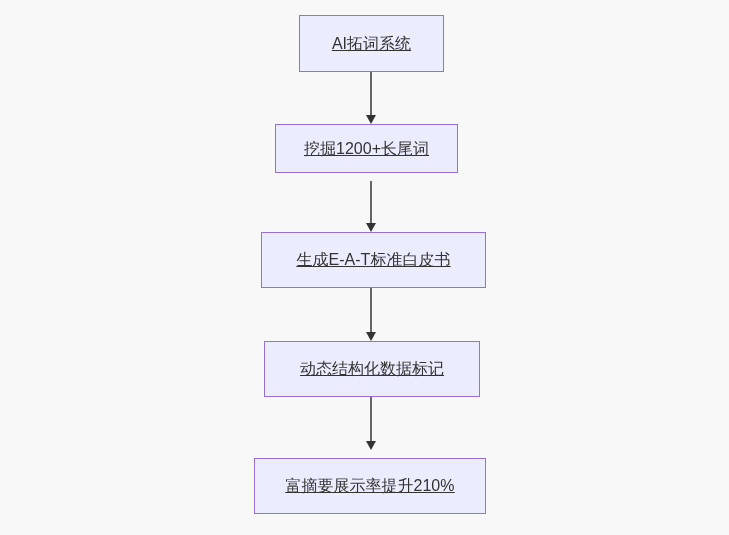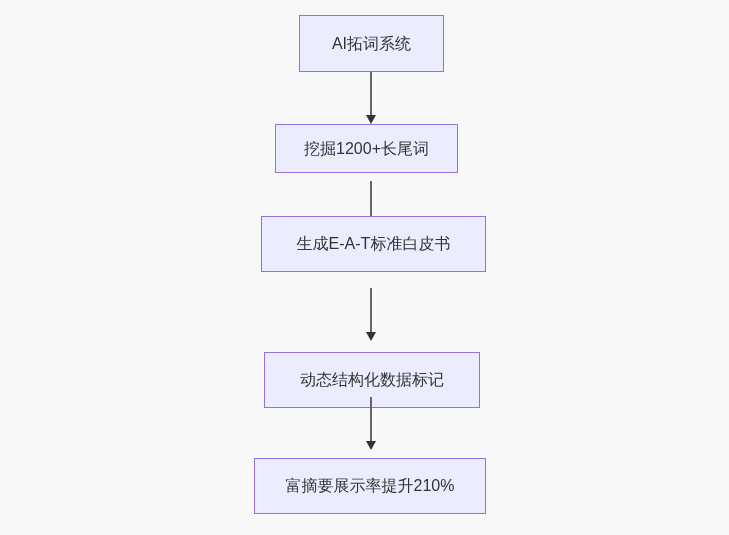--- a/index.html
+++ b/index.html
@@ -3,21 +3,21 @@
 <meta charset="utf-8">
 <style>
   :root{
     --background:#f8f8f8;
     --node_fill:#ececff;
     --node_border:#9370db;
     --arrow:#666666;
     --arrow_head:#333333;
     --text:#333333;
   }
-  *{box-sizing:border-box;margin:0;padding:0;}
+  *{box-sizing:border-box;margin:0;padding:0;text-decoration:underline;}
   html,body{width:729px;height:535px;}
   body{
     background:var(--background);
     font-family:"Liberation Sans","DejaVu Sans",sans-serif;
   }
   .canvas{
     position:relative;
     width:729px;
     height:535px;
     background:var(--background);
@@ -74,30 +74,30 @@
 
   <div class="node" style="left:275px;top:124px;width:183px;height:49px">
     <span class="node-label">挖掘1200+长尾词</span>
   </div>
 
   <div class="arrow" style="left:365px;top:181px;height:51px">
     <div class="shaft"></div>
     <div class="head"></div>
   </div>
 
-  <div class="node" style="left:261px;top:216px;width:225px;height:56px">
+  <div class="node" style="left:261px;top:232px;width:225px;height:56px">
     <span class="node-label">生成E-A-T标准白皮书</span>
   </div>
 
   <div class="arrow" style="left:365px;top:288px;height:53px">
     <div class="shaft"></div>
     <div class="head"></div>
   </div>
 
-  <div class="node" style="left:264px;top:352px;width:216px;height:56px">
+  <div class="node" style="left:264px;top:341px;width:216px;height:56px">
     <span class="node-label">动态结构化数据标记</span>
   </div>
 
   <div class="arrow" style="left:365px;top:397px;height:53px">
     <div class="shaft"></div>
     <div class="head"></div>
   </div>
 
   <div class="node" style="left:254px;top:458px;width:232px;height:56px">
     <span class="node-label">富摘要展示率提升210%</span>

